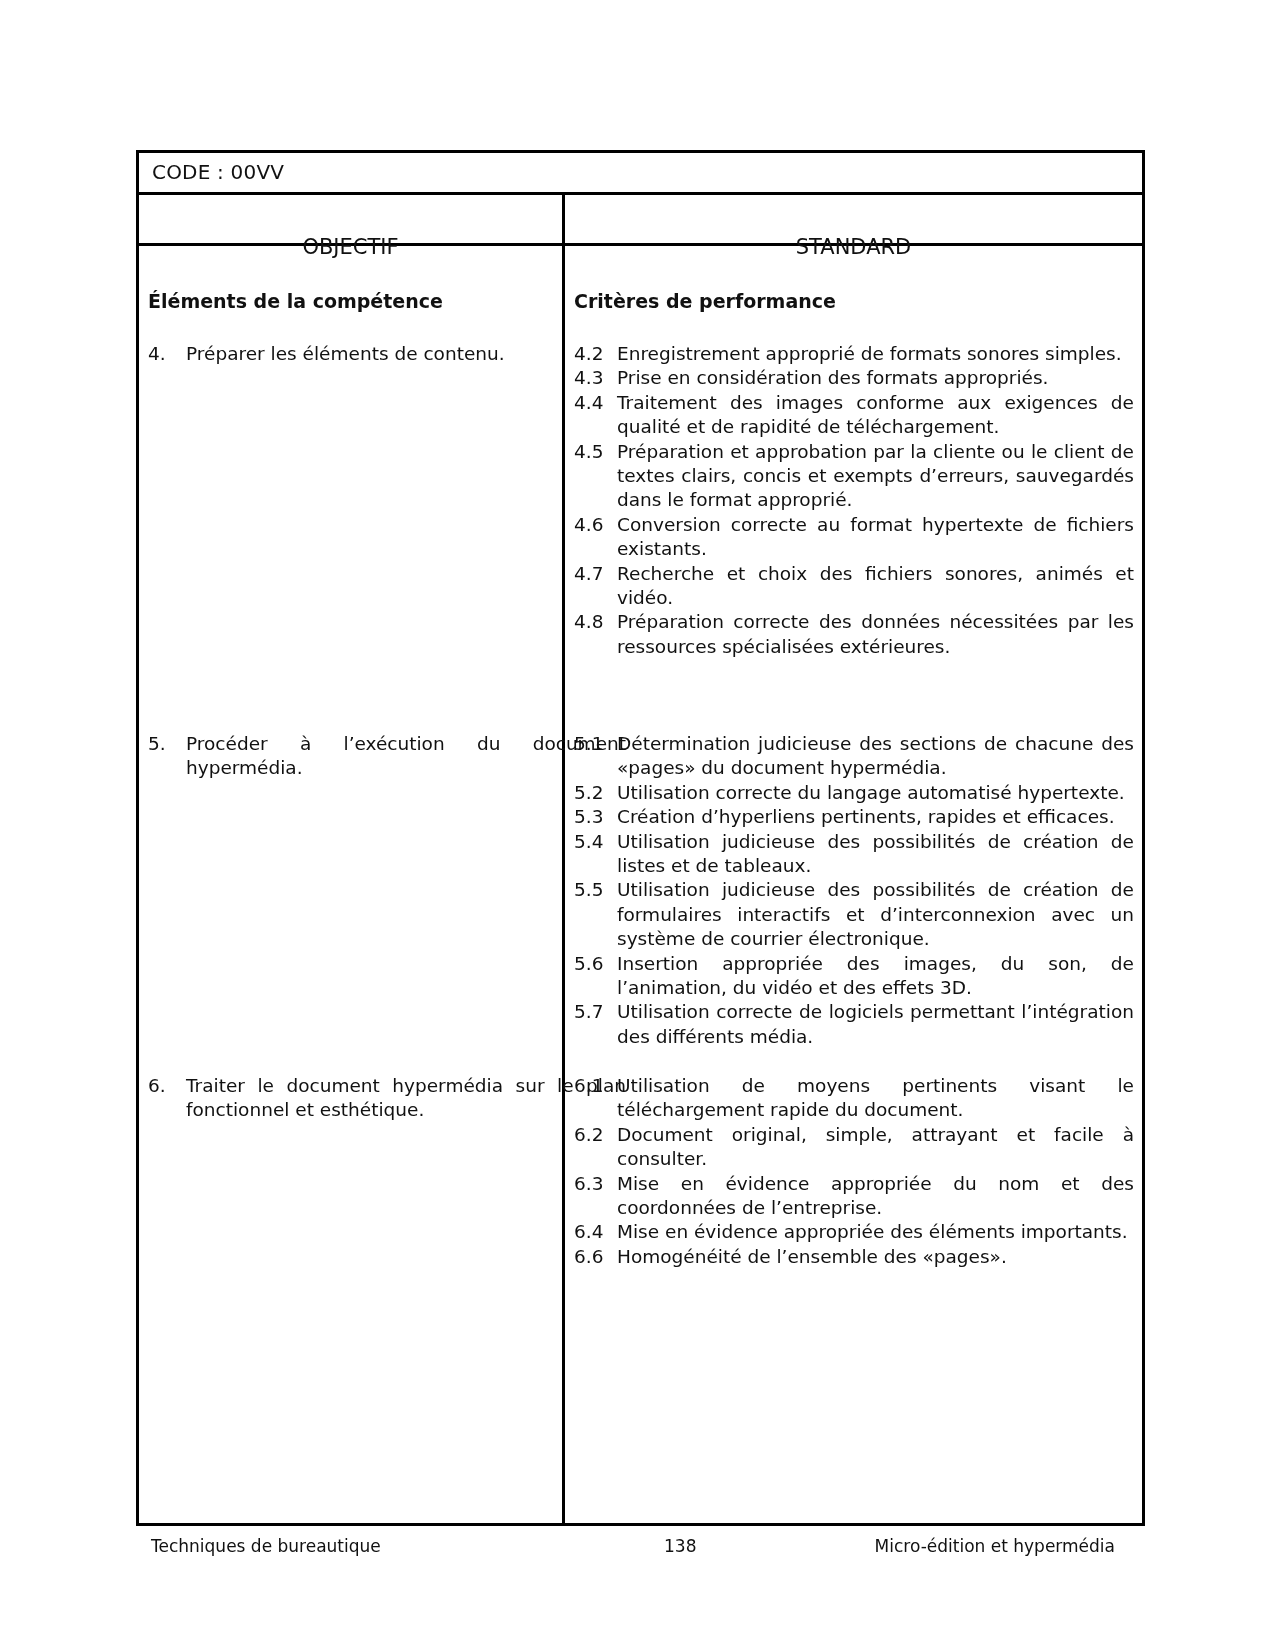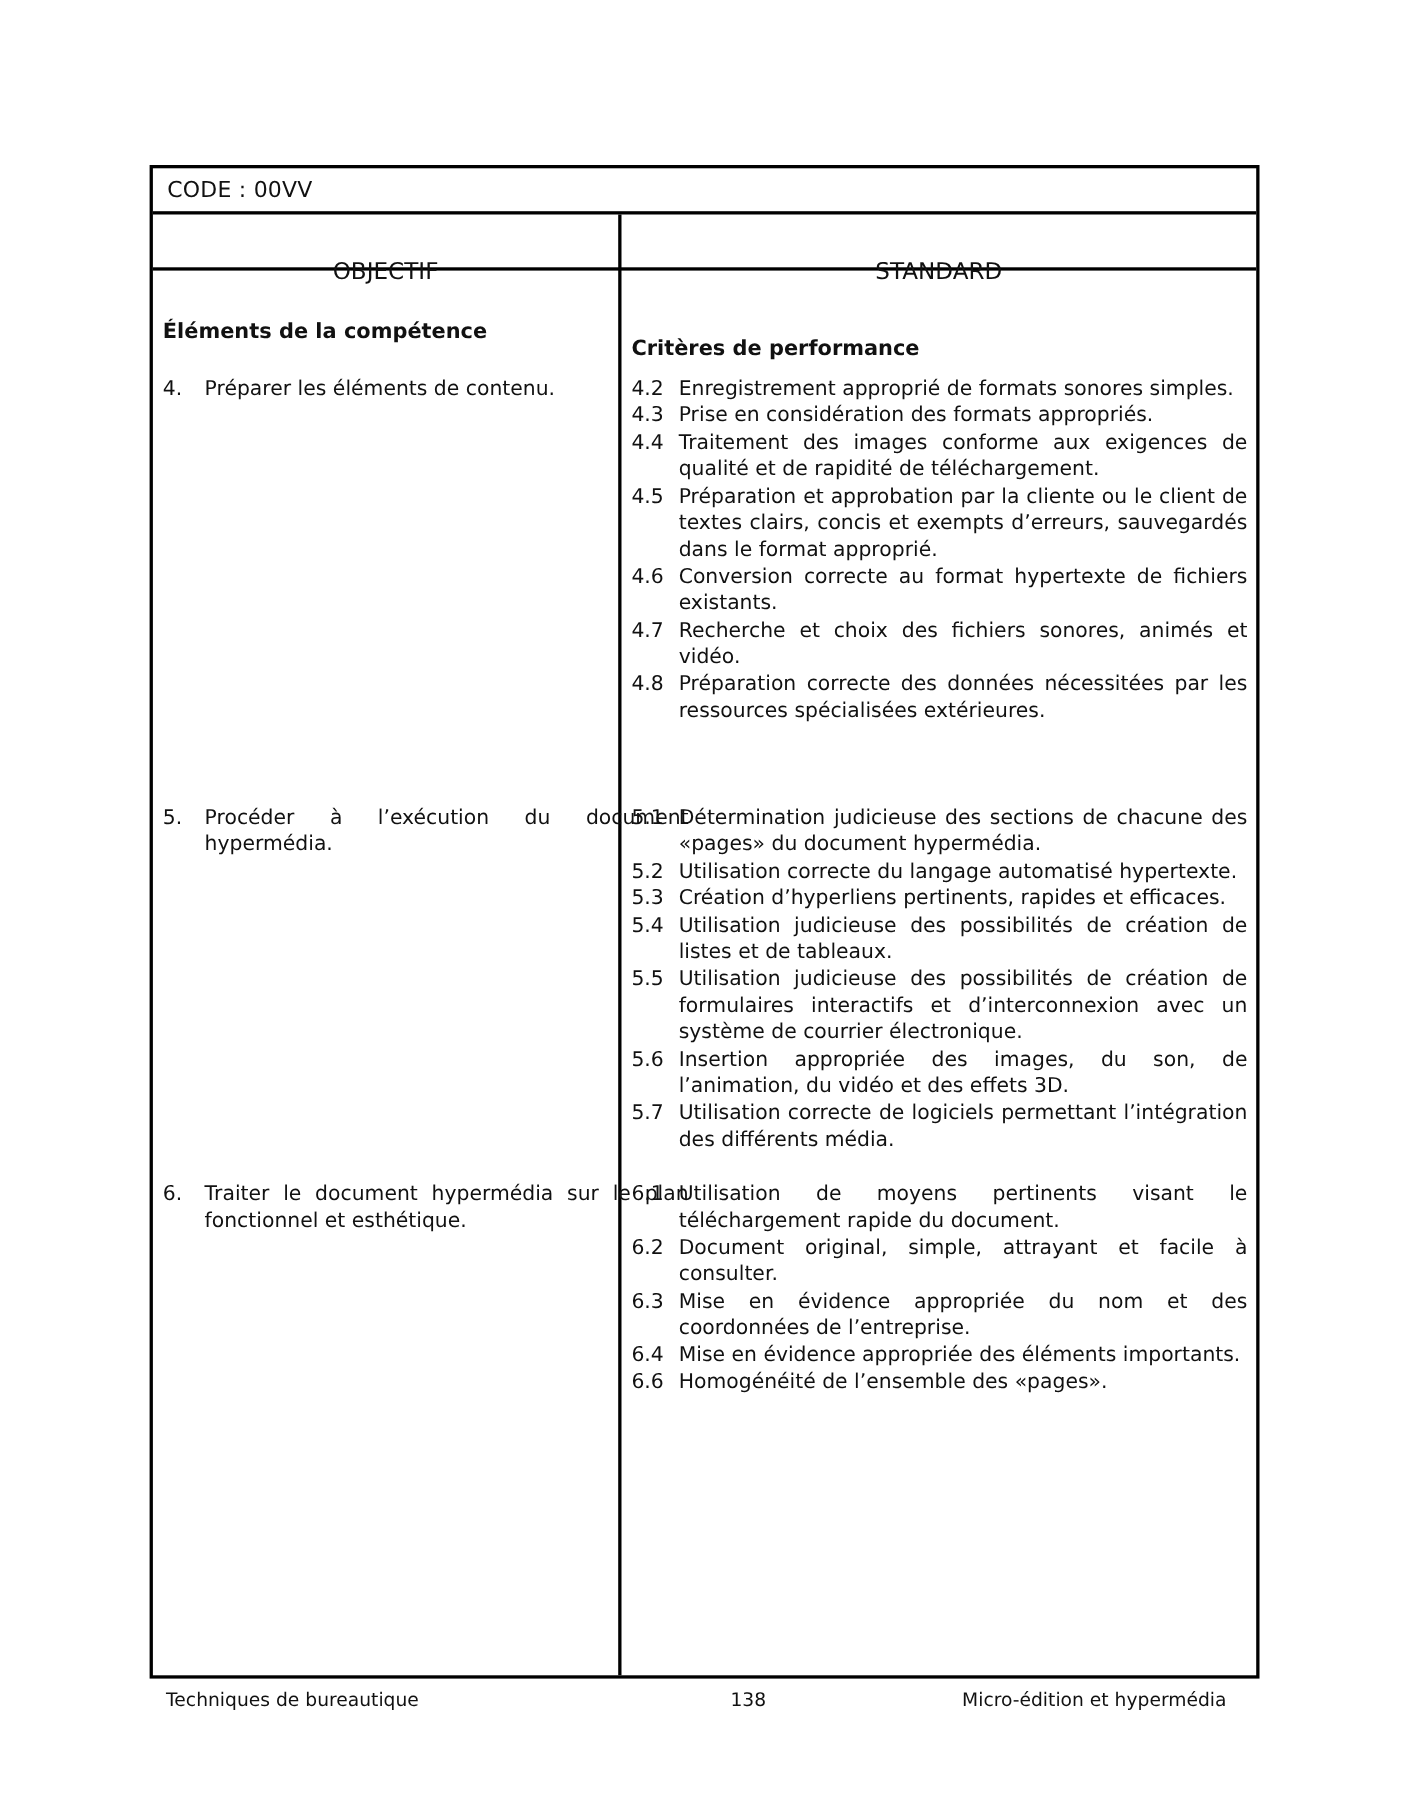--- a/index.html
+++ b/index.html
@@ -14,21 +14,21 @@
     .head-left { left: 0; width: 423px; }
     .head-right { left: 426px; right: 0; }
     .divider { position: absolute; left: 423px; top: 42px; width: 3px; bottom: 0; background: #000; }
 
     .col { position: absolute; top: 93px; bottom: 0; font-size: 18.5px; line-height: 24.4px; }
     .col-left { left: 0; width: 495px; }
     .col-right { left: 426px; right: 0; }
 
     .col-head { position: absolute; top: 43px; font-weight: bold; font-size: 19px; white-space: nowrap; }
     .col-left .col-head { left: 9px; }
-    .col-right .col-head { left: 9px; margin-top: 16px; }
+    .col-right .col-head { left: 9px; }
 
     .block { position: absolute; left: 9px; right: 8px; }
     .item { display: flex; }
     .num { flex: 0 0 auto; }
     .col-left .num { width: 38px; }
     .col-right .num { width: 43px; }
     .txt { flex: 1 1 auto; text-align: justify; text-align-last: left; }
 
     .footer-text { position: absolute; top: 1536px; font-family: "DejaVu Sans", sans-serif; font-size: 17px; white-space: nowrap; text-align: center; }
     .footer-left { left: 151px; }

